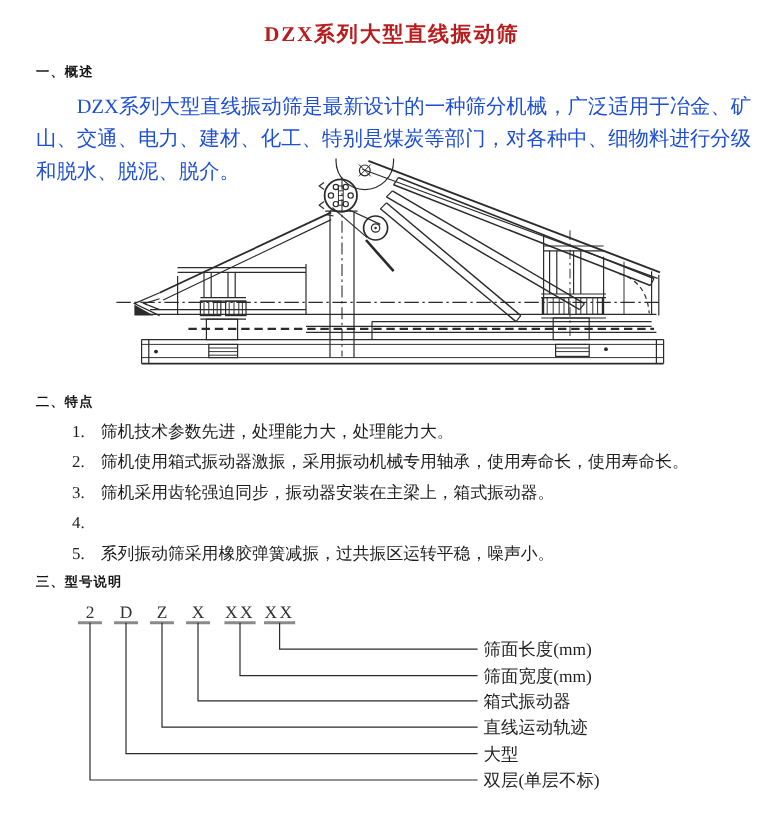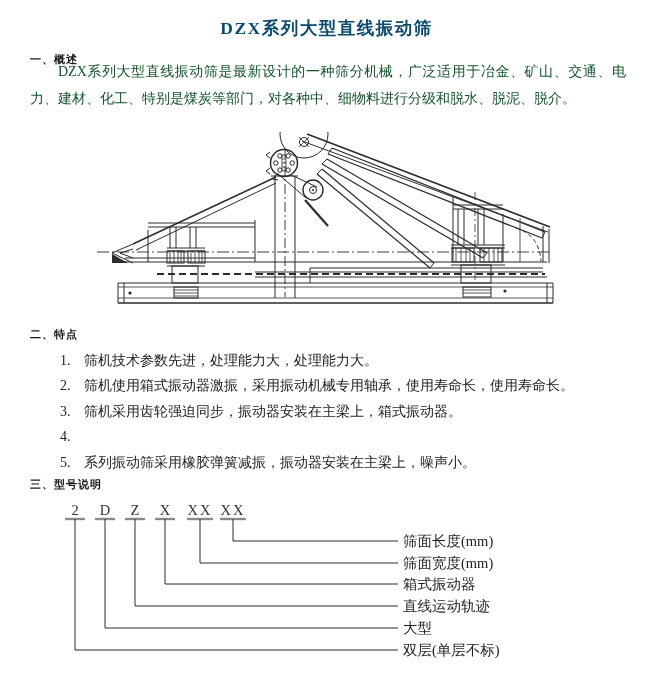--- a/index.html
+++ b/index.html
@@ -4,34 +4,34 @@
 <style>
   html,body{margin:0;padding:0;background:#e8e8e8;}
   #page{
     position:relative;width:653px;height:680px;margin:0 auto;
     background:#ffffff;overflow:hidden;
     font-family:"Liberation Serif","DejaVu Serif",serif;
     color:#1e1e1e;
   }
   .doc-title{
     position:absolute;top:16px;left:0;width:653px;text-align:center;
-    font-size:17.5px;font-weight:bold;letter-spacing:1.5px;color:#0c4a6e;
+    font-size:17.5px;font-weight:bold;letter-spacing:1.5px;color:#b91c1c;
   }
   .sec-heading{
     position:absolute;left:30px;
     font-family:"Liberation Sans","DejaVu Sans",sans-serif;
     font-weight:bold;font-size:11px;color:#161616;letter-spacing:1px;
   }
   #h-overview{top:52px;}
   #h-features{top:327px;}
   #h-model{top:477px;font-family:Liberation Mono, monospace;}
   .overview-text{
-    position:absolute;left:30px;top:58px;width:596px;
-    font-size:14px;line-height:27px;text-align:justify;text-indent:2em;
-    color:#14532d;
+    position:absolute;left:30px;top:75px;width:596px;
+    font-size:17px;line-height:27px;text-align:justify;text-indent:2em;
+    color:#1d4ed8;
   }
   .features-list{position:absolute;left:60px;top:348px;width:575px;}
   .feature-row{display:flex;height:25.4px;line-height:25.4px;font-size:14px;color:#1c1c1c;}
   .feature-num{width:20px;flex:0 0 20px;}
   .feature-text{margin-left:4px;white-space:nowrap;}
   .machine-svg{position:absolute;left:95px;top:132px;}
   .model-svg{position:absolute;left:60px;top:498px;}
   svg text{font-family:"Liberation Serif","DejaVu Serif",serif;}
 </style>
 </head>
@@ -176,21 +176,21 @@
     </div>
     <div class="feature-row">
       <span class="feature-num">3.</span>
       <span class="feature-text">筛机采用齿轮强迫同步，振动器安装在主梁上，箱式振动器。</span>
     </div>
     <div class="feature-row">
       <span class="feature-num">4.</span>
     </div>
     <div class="feature-row">
       <span class="feature-num">5.</span>
-      <span class="feature-text">系列振动筛采用橡胶弹簧减振，振动器安装在主梁上，噪声小。</span>
+      <span class="feature-text">系列振动筛采用橡胶弹簧减振，过共振区运转平稳，噪声小。</span>
     </div>
   </div>
 
   <div id="h-model" class="sec-heading">三、型号说明</div>
 
   <svg class="model-svg" width="500" height="170" viewBox="0 0 500 170">
 
     <g font-size="14.5" fill="#333" text-anchor="middle">
       <text x="15" y="17">2</text>
       <text x="45" y="17">D</text>

